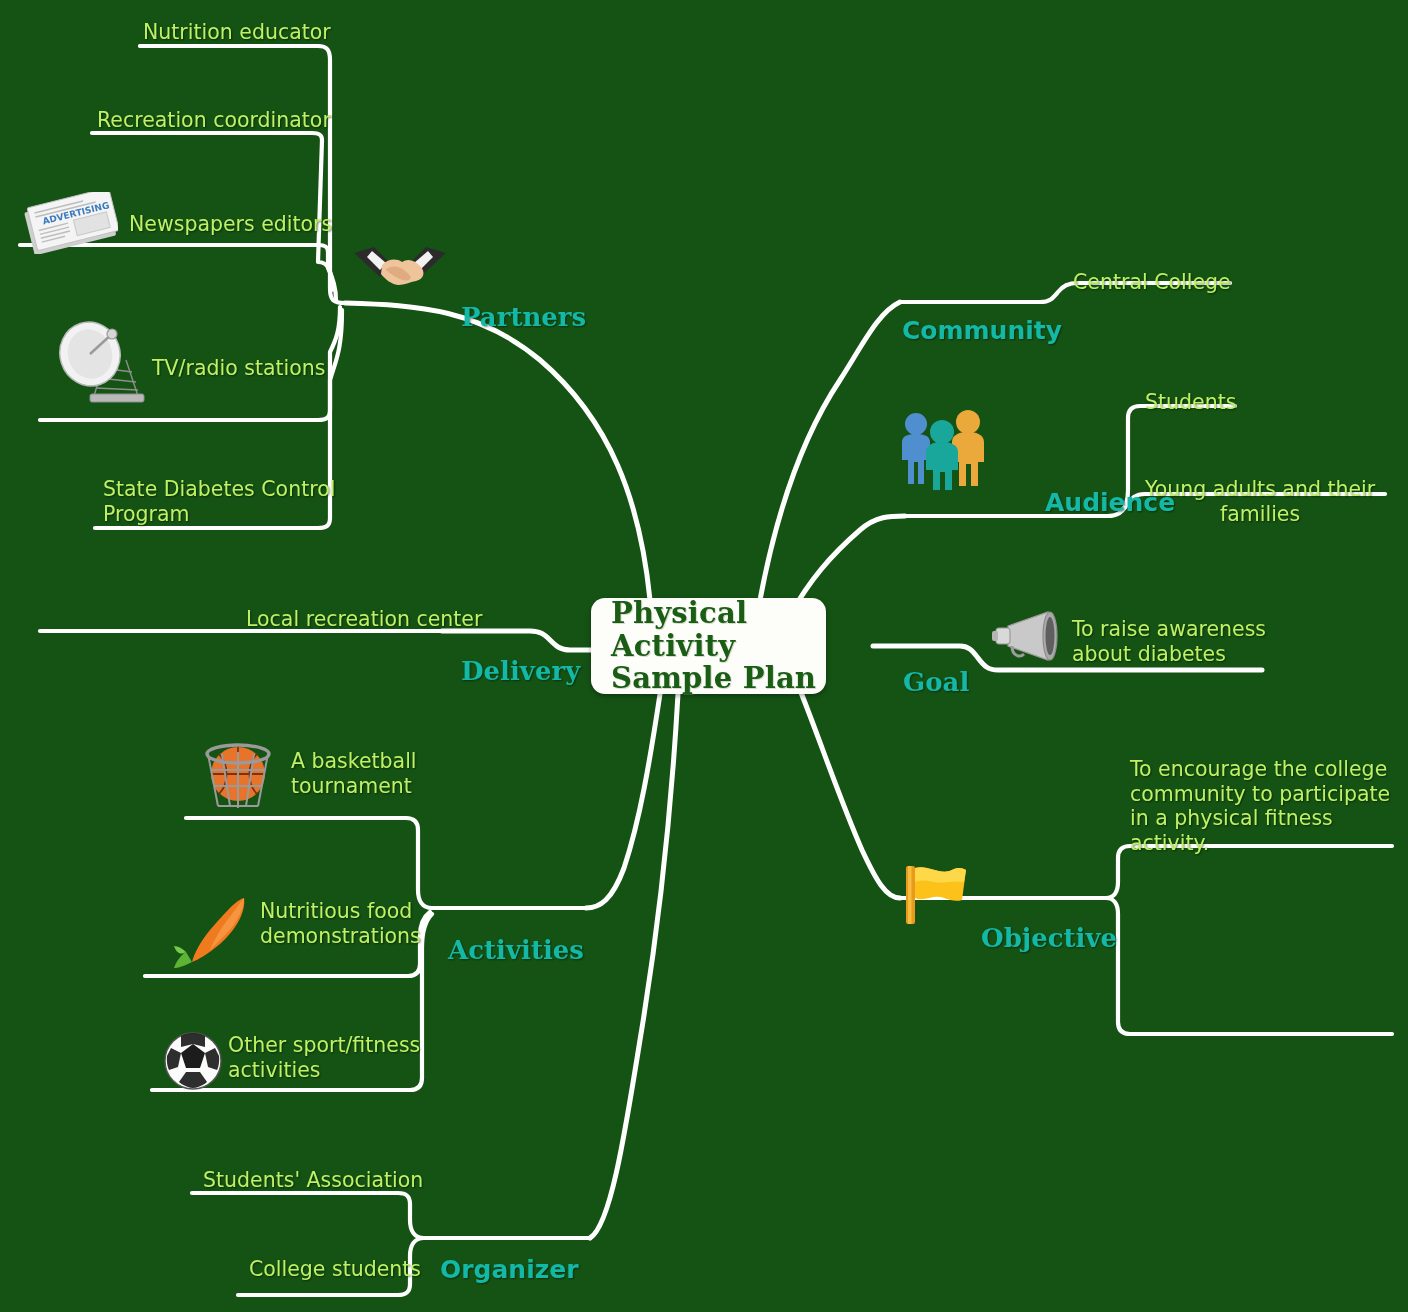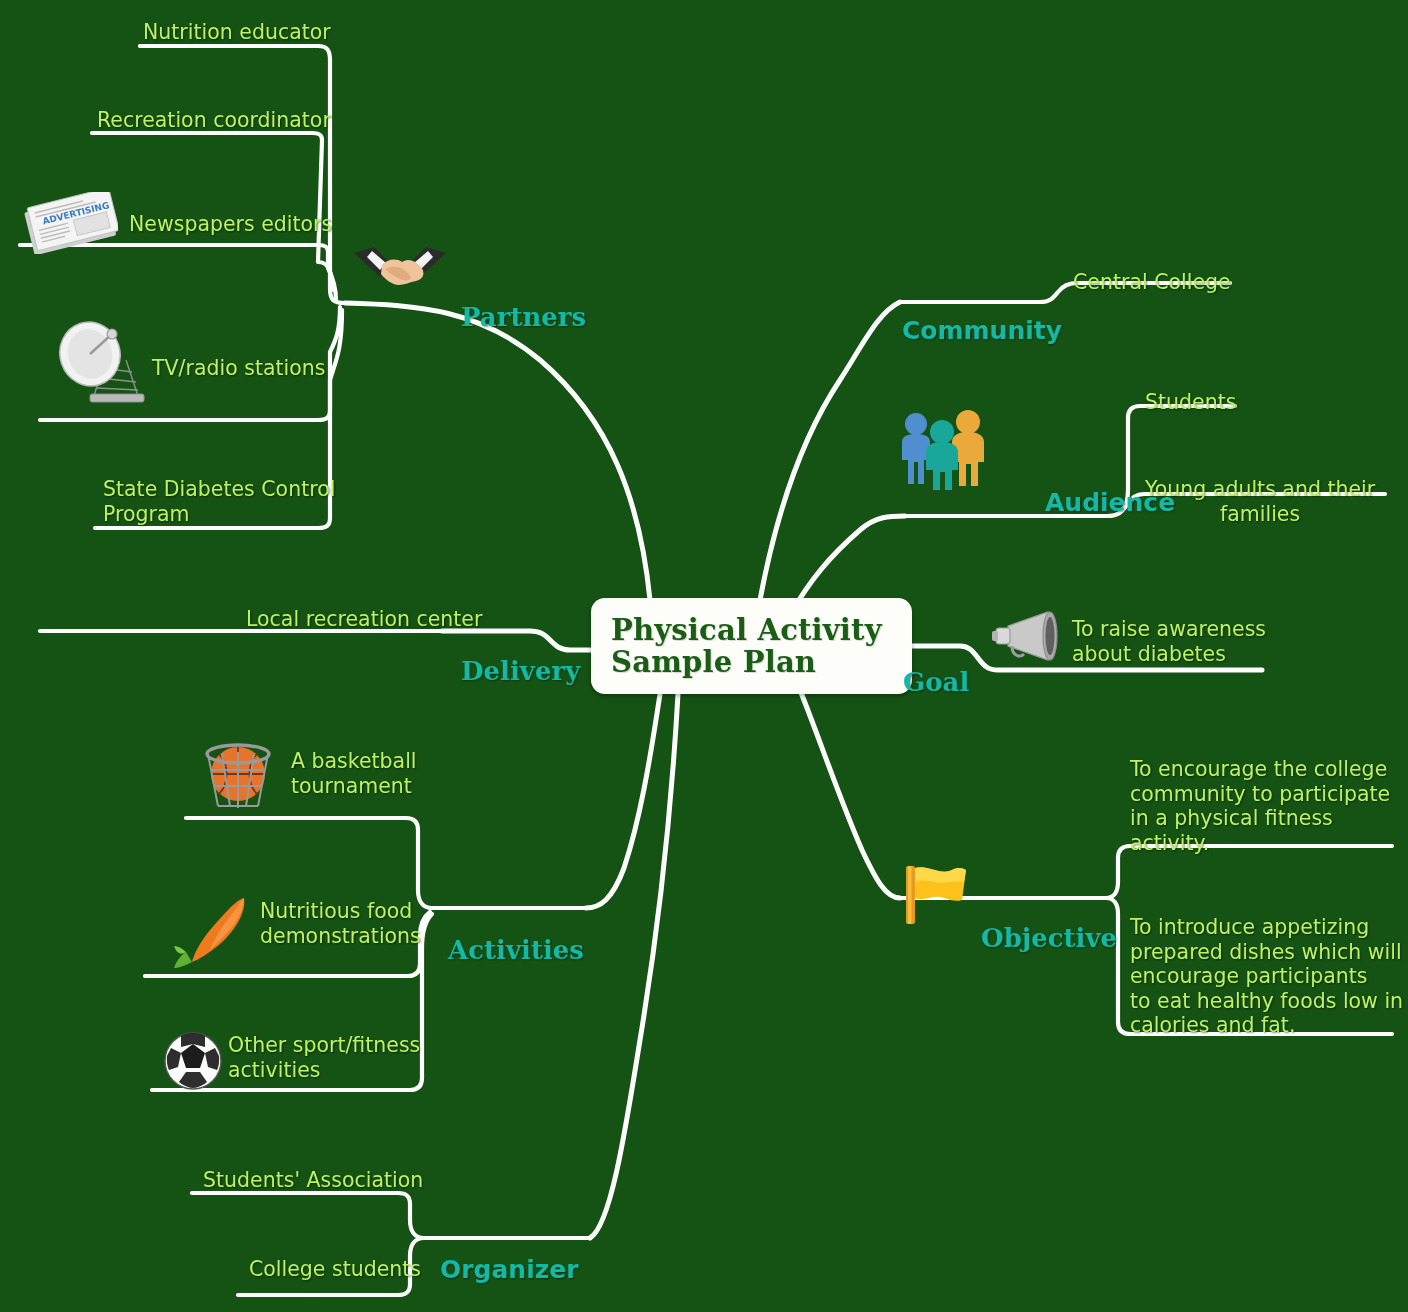--- a/index.html
+++ b/index.html
@@ -10,21 +10,21 @@
     font-family:"DejaVu Sans", sans-serif;
     overflow:hidden;
     position:relative;
   }
   #root{position:relative;width:1408px;height:1312px;background:#155314;}
   svg.wires{position:absolute;left:0;top:0;width:1408px;height:1312px;pointer-events:none;}
   .node{position:absolute;}
 
   
   .central{
-    left:591px;top:598px;width:321px;height:96px;
+    left:591px;top:598px;width:235px;height:96px;
     background:#fdfdfa;border-radius:14px;
     box-shadow:0 2px 5px rgba(0,0,0,.35);
     display:flex;align-items:center;justify-content:flex-start;
   }
   .central-text{
     color:#1a5e16;
     font-family:"DejaVu Serif","Liberation Serif",serif;
     font-weight:bold;font-size:29px;line-height:1.12;
     padding-left:20px;letter-spacing:.2px;
     text-shadow:1px 1px 0 rgba(150,150,120,.35);
@@ -261,25 +261,20 @@
   <div class="leaf" style="left:1145px;top:477px;text-align:center;">Young adults and their
 families</div>
 
   <div class="leaf" style="left:1130px;top:757px;">To encourage the college
 community to participate
 in a physical fitness
 activity.</div>
 
   <div class="leaf" style="left:1072px;top:617px;">To raise awareness
 about diabetes</div>
-  <div class="leaf" style="left:1130px;top:915px;">To introduce appetizing
-prepared dishes which will
-encourage participants
-to eat healthy foods low in
-calories and fat.</div>
 
   <div class="leaf" style="left:203px;top:607px;margin-left:43px;">Local recreation center</div>
 
   <div class="leaf" style="left:291px;top:749px;">A basketball
 tournament</div>
   <div class="leaf" style="left:260px;top:899px;">Nutritious food
 demonstrations</div>
   <div class="leaf" style="left:228px;top:1033px;">Other sport/fitness
 activities</div>
 

